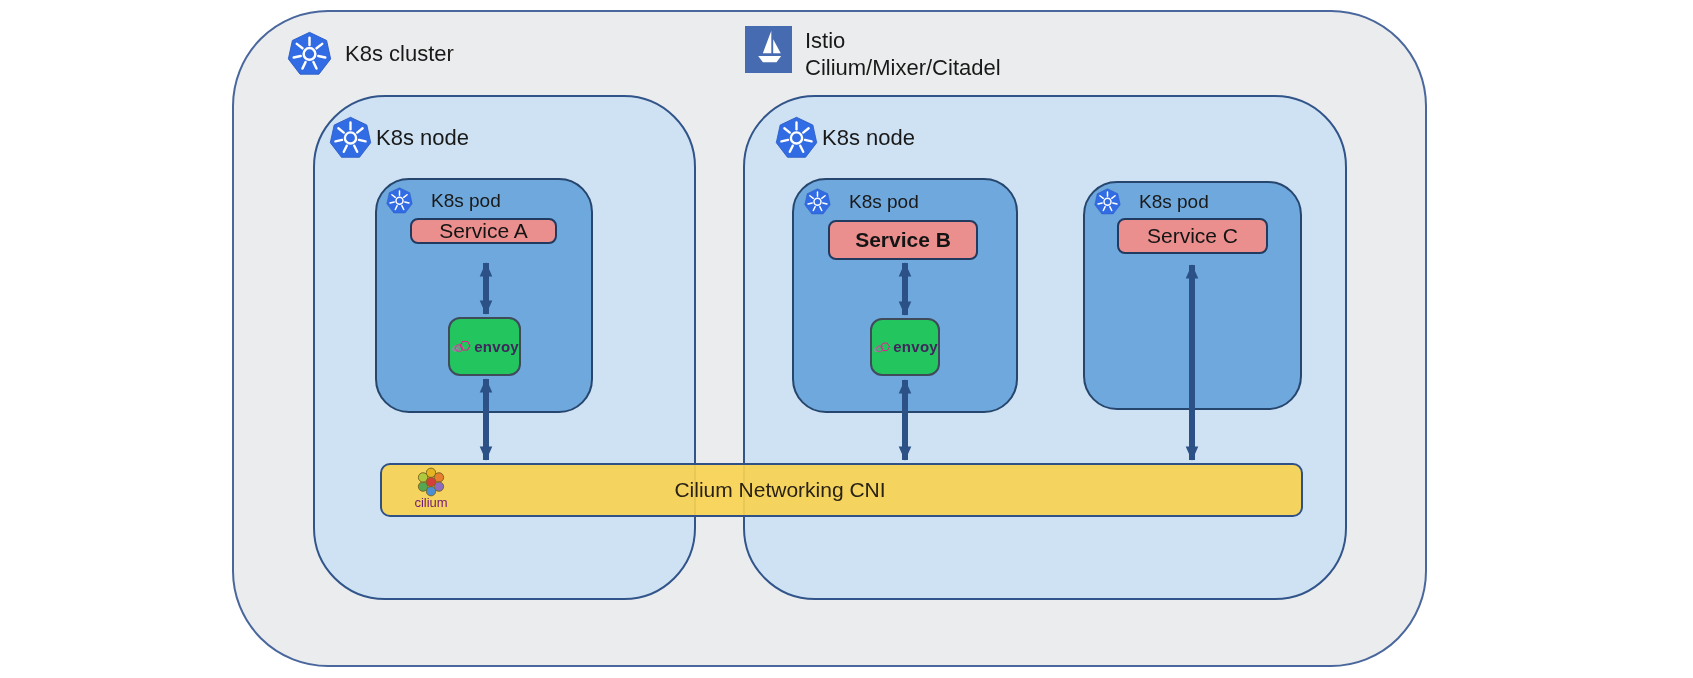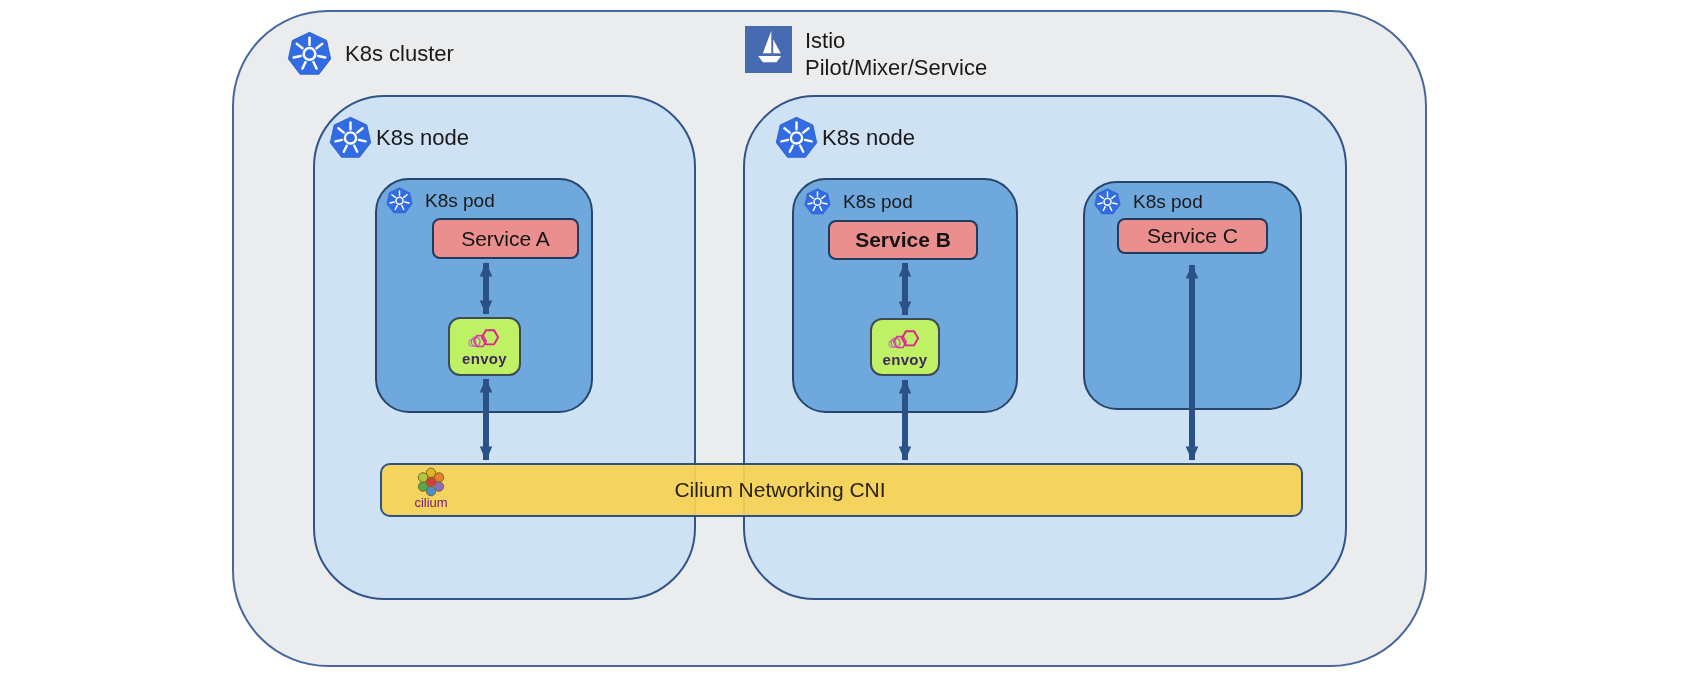--- a/index.html
+++ b/index.html
@@ -18,38 +18,38 @@
   .pod--1 { left:375px; top:178px; width:218px; height:235px; }
   .pod--2 { left:792px; top:178px; width:226px; height:235px; }
   .pod--3 { left:1083px; top:181px; width:219px; height:229px; }
 
   
   .lbl { position:absolute; display:flex; align-items:center; color:#191919; white-space:nowrap; }
   .lbl svg { flex:none; display:block; }
   .lbl-cluster { left:287px; top:31px; gap:13px; font-size:22px; }
   .lbl-node1 { left:329px; top:116px; gap:4px; font-size:22px; }
   .lbl-node2 { left:775px; top:116px; gap:4px; font-size:22px; }
-  .lbl-pod { gap:12px; font-size:19px; }
+  .lbl-pod { gap:18px; font-size:19px; }
   .lbl-pod1 { left:386px; top:187px; }
   .lbl-pod2 { left:804px; top:188px; }
   .lbl-pod3 { left:1094px; top:188px; }
   .lbl-istio { left:745px; top:26px; gap:13px; align-items:flex-start; font-size:22px;justify-content:flex-end; }
   .istio-text { line-height:27px; padding-top:1px; }
 
   
   .service { position:absolute; background:#ea8e8e; border:2px solid #203a60; border-radius:8px;
              display:flex; align-items:center; justify-content:center; font-size:21px;
              color:#141414; box-sizing:border-box; }
-  .service--a { left:432px; top:218px; width:147px; height:41px; }
+  .service--a { left:410px; top:218px; width:147px; height:26px; }
   .service--b { left:828px; top:220px; width:150px; height:40px;font-weight:bold; }
   .service--c { left:1117px; top:218px; width:151px; height:36px; }
 
   
-  .envoy { position:absolute; background:#bef264; border:2px solid #3f4a5a; border-radius:12px;
-           display:flex; flex-direction:column; align-items:center; justify-content:center;
+  .envoy { position:absolute; background:#22c55e; border:2px solid #3f4a5a; border-radius:12px;
+           display:flex; flex-direction:row; align-items:center; justify-content:center;
            box-sizing:border-box; }
   .envoy--a { left:448px; top:317px; width:73px; height:59px; }
   .envoy--b { left:870px; top:318px; width:70px; height:58px; }
   .envoy svg { width:42px; height:25px; display:block; }
   .envoy-word { font-size:15px; font-weight:bold; color:#40265c; letter-spacing:.3px; margin-top:-1px; }
 
   
   .cilium-bar { position:absolute; left:380px; top:463px; width:923px; height:54px;
                 background:rgba(247,210,82,.92); border:2px solid #2f5186; border-radius:10px;
                 box-sizing:border-box; }
@@ -126,21 +126,21 @@
       </svg>
     <span>K8s cluster</span>
   </div>
 
   <div class="lbl lbl-istio">
     <svg width="47" height="47">
         <use href="#sym-istio"></use>
       </svg>
     <div class="istio-text">
       <div>Istio</div>
-      <div>Pilot/Mixer/Service</div>
+      <div>Cilium/Mixer/Citadel</div>
     </div>
   </div>
 
   <div class="lbl lbl-node1">
     <svg width="43" height="43">
         <use href="#sym-k8s"></use>
       </svg>
     <span>K8s node</span>
   </div>
   <div class="lbl lbl-node2">

